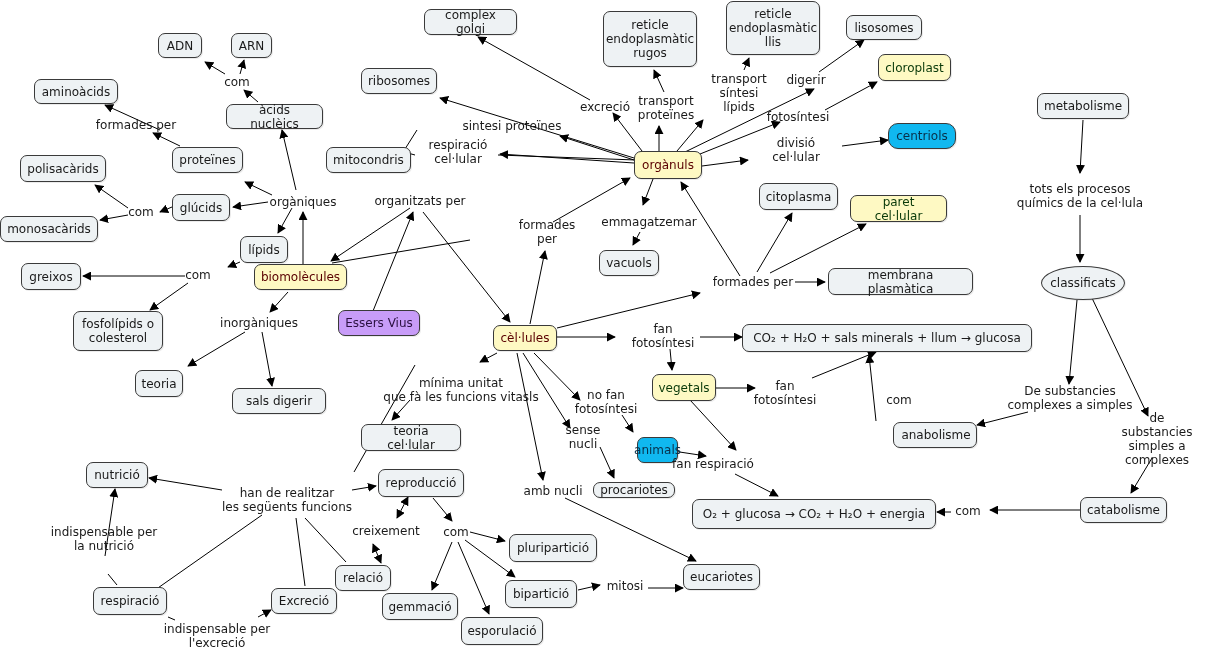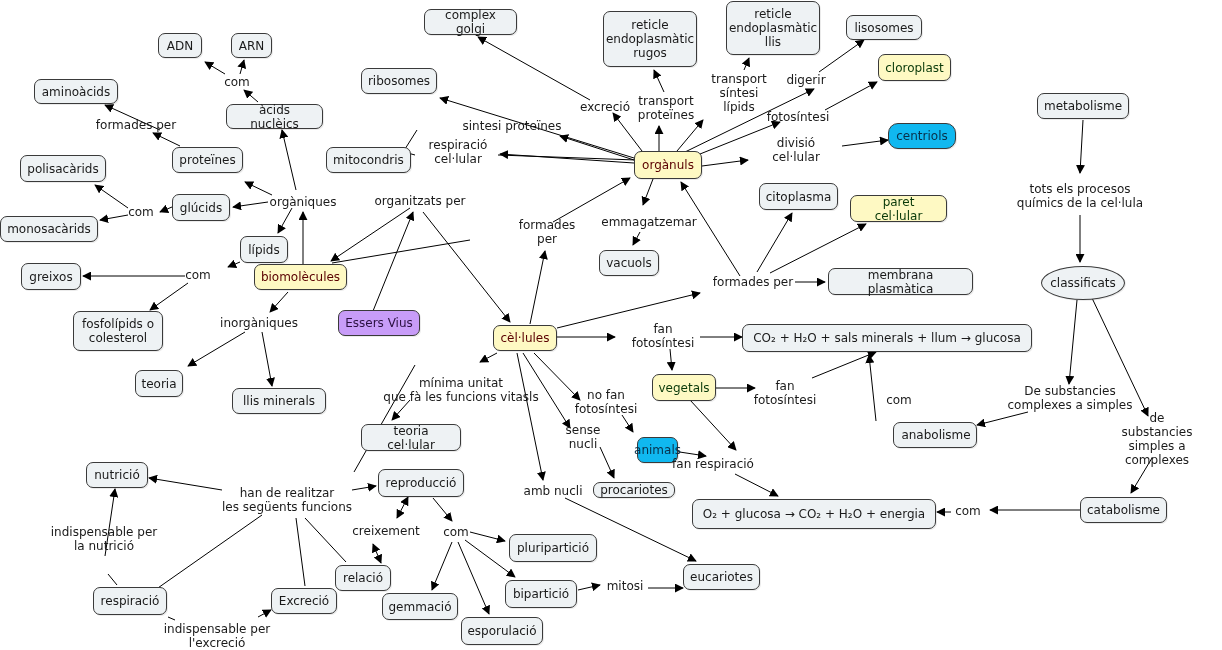--- a/index.html
+++ b/index.html
@@ -132,21 +132,21 @@
 <div class="node" style="left:172px;top:147px;width:71px;height:26px;">proteïnes</div>
 <div class="node" style="left:20px;top:155px;width:86px;height:27px;">polisacàrids</div>
 <div class="node" style="left:172px;top:194px;width:58px;height:27px;">glúcids</div>
 <div class="node" style="left:0px;top:216px;width:98px;height:26px;">monosacàrids</div>
 <div class="node" style="left:240px;top:236px;width:48px;height:27px;">lípids</div>
 <div class="node" style="left:21px;top:263px;width:60px;height:27px;">greixos</div>
 <div class="node red" style="left:254px;top:264px;width:93px;height:26px;">biomolècules</div>
 <div class="node" style="left:73px;top:311px;width:90px;height:40px;">fosfolípids o
 colesterol</div>
 <div class="node" style="left:135px;top:370px;width:48px;height:27px;">teoria</div>
-<div class="node" style="left:232px;top:388px;width:94px;height:26px;">llis minerals</div>
+<div class="node" style="left:232px;top:388px;width:94px;height:26px;">sals digerir</div>
 <div class="node purple" style="left:338px;top:310px;width:82px;height:26px;">Essers Vius</div>
 
 <div class="node" style="left:424px;top:9px;width:93px;height:26px;">complex golgi</div>
 <div class="node" style="left:361px;top:68px;width:76px;height:26px;">ribosomes</div>
 <div class="node" style="left:326px;top:147px;width:85px;height:26px;">mitocondris</div>
 <div class="node" style="left:603px;top:11px;width:94px;height:56px;">reticle
 endoplasmàtic
 rugos</div>
 <div class="node" style="left:726px;top:1px;width:94px;height:54px;">reticle
 endoplasmàtic

